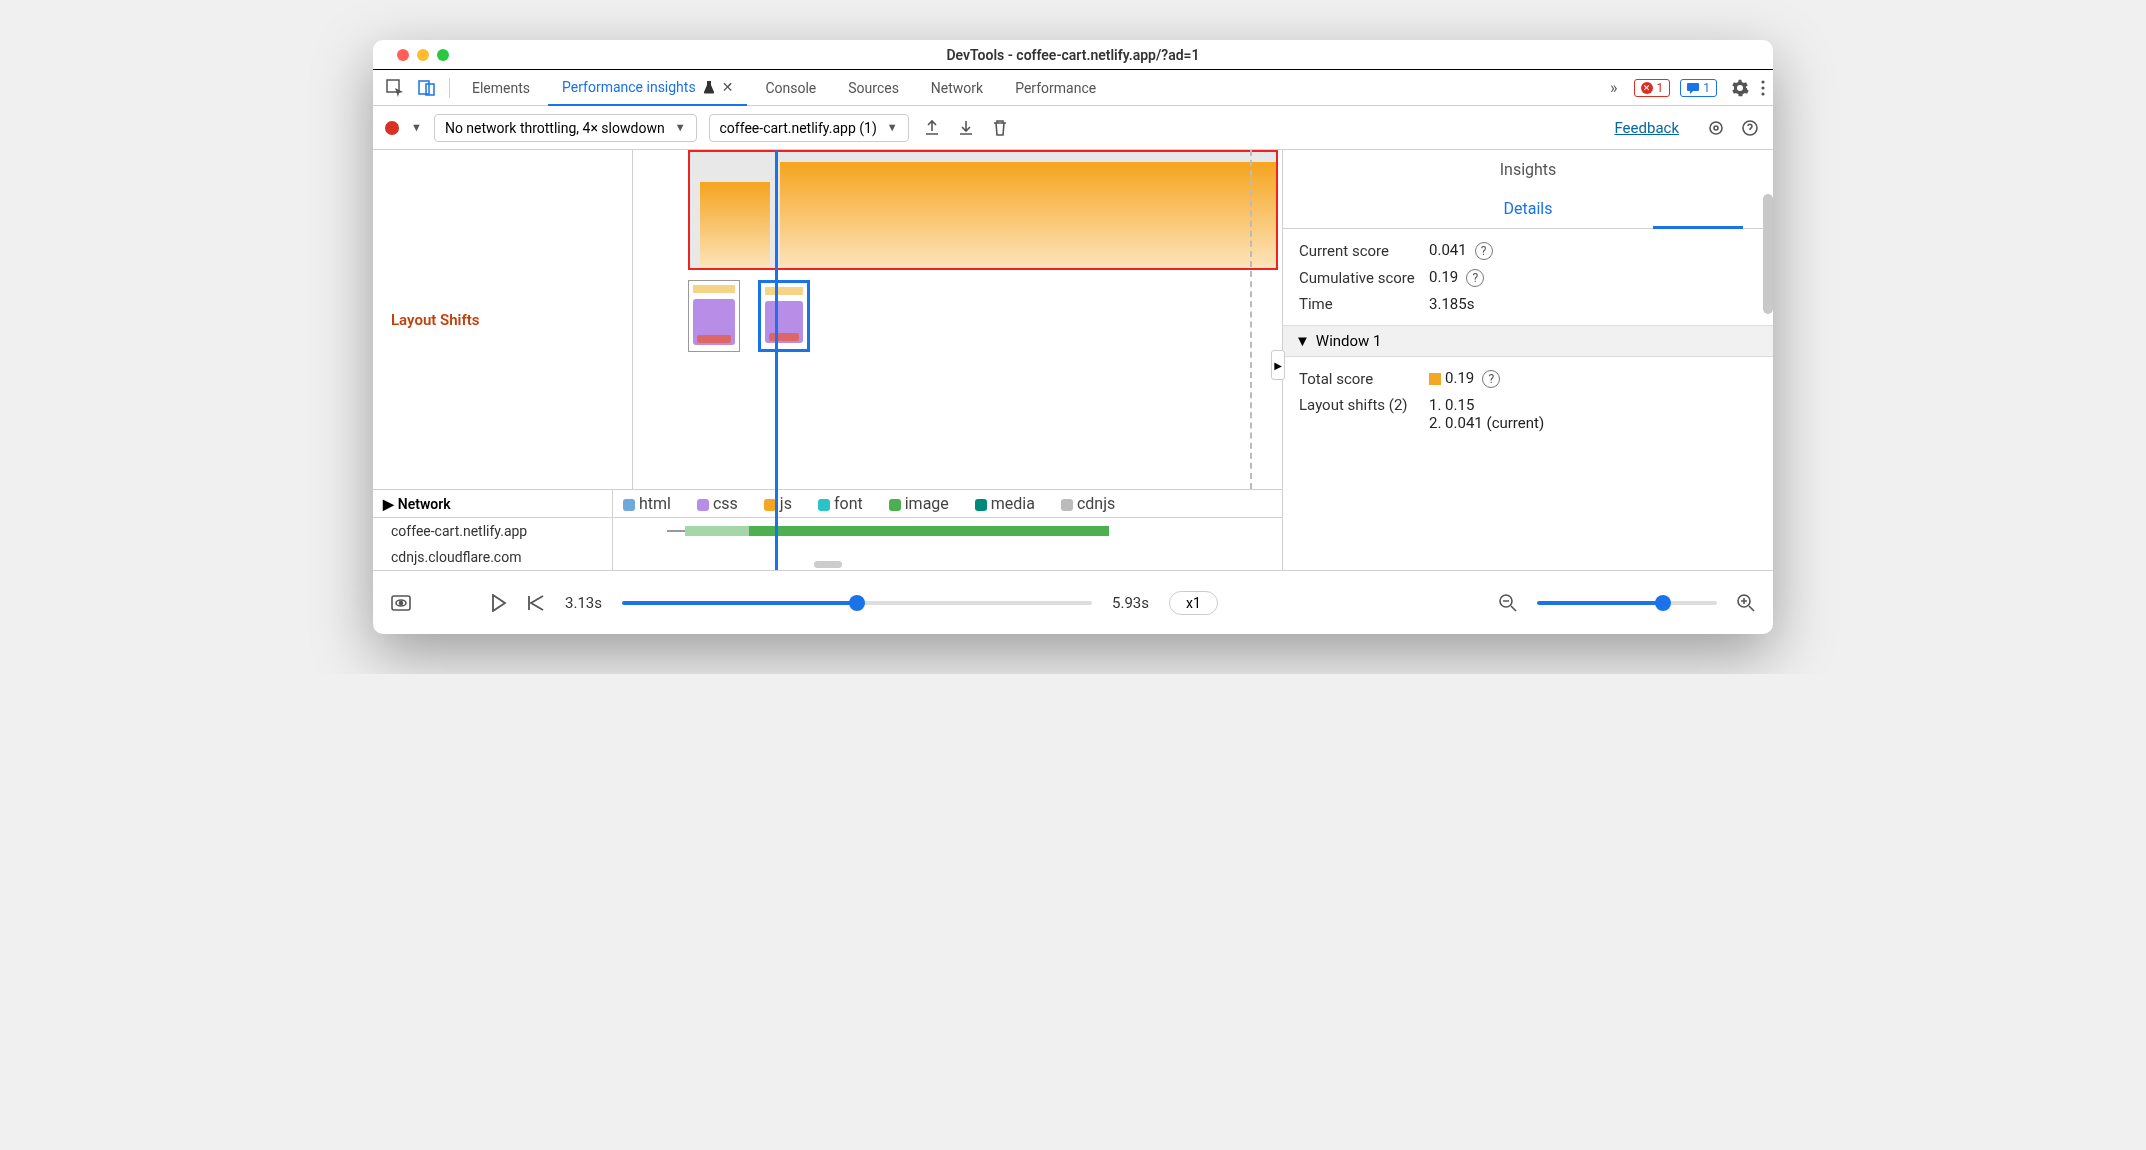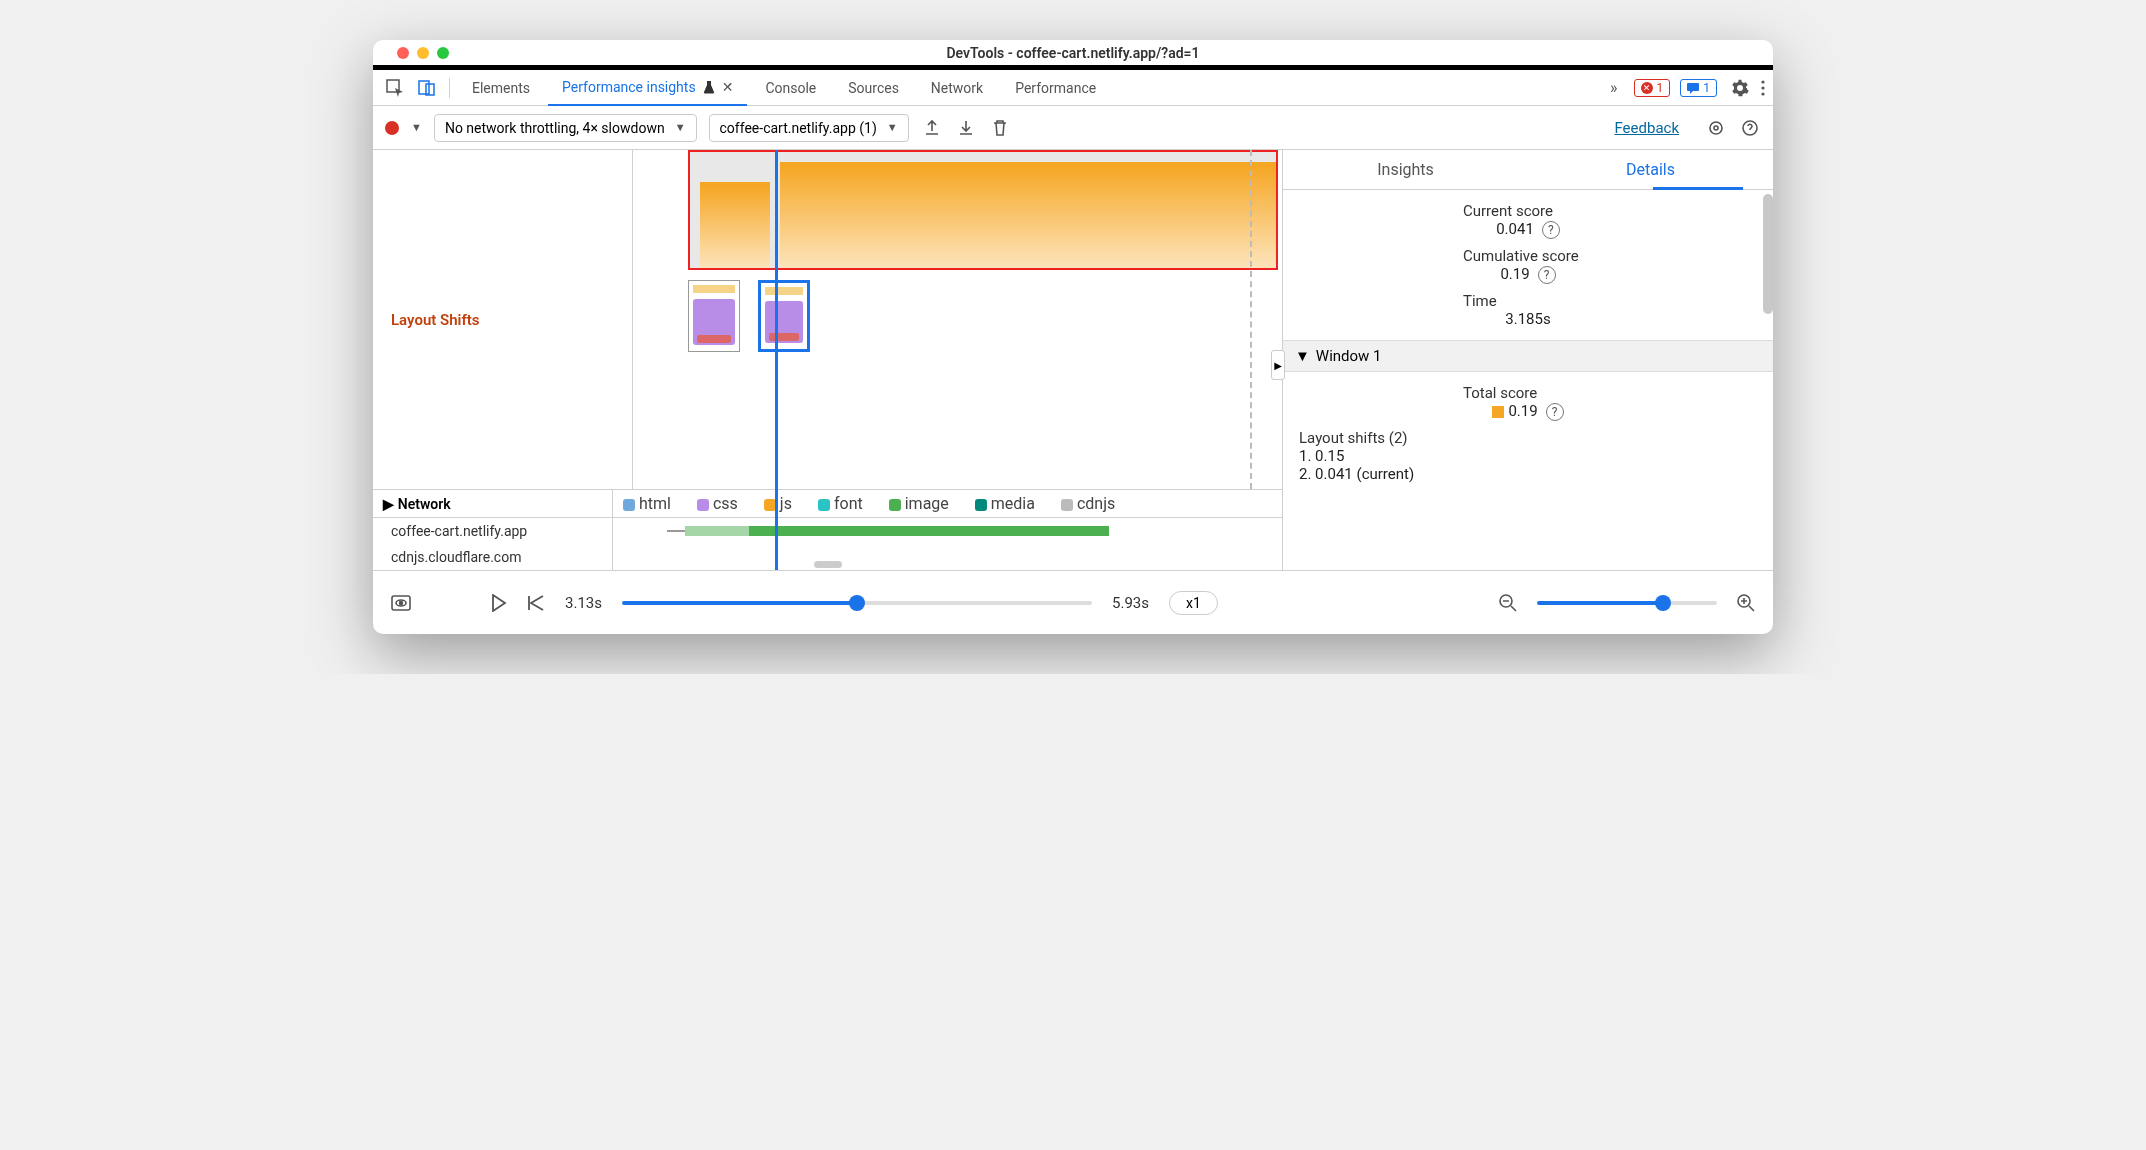--- a/index.html
+++ b/index.html
@@ -1,18 +1,18 @@
 <!DOCTYPE html>
 <html><head>
 <meta charset="utf-8">
 <style>
 * { box-sizing: border-box; margin: 0; padding: 0; font-family: -apple-system, BlinkMacSystemFont, "Segoe UI", Roboto, sans-serif; }
 body { background: #f0f0f0; display: flex; justify-content: center; align-items: flex-start; padding: 40px; }
 .window { width: 1400px; background: #fff; border-radius: 10px; box-shadow: 0 20px 60px rgba(0,0,0,0.35); overflow: hidden; }
-.titlebar { display: flex; align-items: center; height: 30px; padding: 0 24px; border-bottom: 5px solid #000000; position: relative; }
+.titlebar { display: flex; align-items: center; height: 30px; padding: 0 24px; border-bottom: 1px solid #000000; position: relative; }
 .traffic { display: flex; gap: 8px; }
 .traffic span { width: 12px; height: 12px; border-radius: 50%; display: inline-block; }
 .tl-red { background: #ff5f57; } .tl-yellow { background: #febc2e; } .tl-green { background: #28c840; }
 .title { position: absolute; left: 0; right: 0; text-align: center; font-size: 14px; font-weight: 600; color: #333; pointer-events: none; }
 
 .tabbar { display: flex; align-items: center; height: 36px; border-bottom: 1px solid #d0d0d0; padding: 0 8px; gap: 4px; }
 .tabbar .icon-btn { width: 28px; height: 28px; display: flex; align-items: center; justify-content: center; color: #555; }
 .divider { width: 1px; height: 20px; background: #d0d0d0; margin: 0 4px; }
 .tab { padding: 0 14px; height: 36px; display: flex; align-items: center; font-size: 14px; color: #555; gap: 6px; cursor: pointer; }
 .tab.active { color: #1a73e8; border-bottom: 2px solid #1a73e8; }
@@ -68,27 +68,27 @@
 .dom-bar-area { flex: 1; position: relative; height: 100%; }
 .bar1-light { position: absolute; left: 72px; width: 64px; top: 8px; height: 10px; background: #a5d6a7; }
 .bar1-left { position: absolute; left: 54px; width: 18px; top: 12px; height: 2px; background: #999; }
 .bar1 { position: absolute; left: 136px; width: 360px; top: 8px; height: 10px; background: #4caf50; }
 
 .dash { position: absolute; right: 30px; top: 0; bottom: 0; border-right: 2px dashed #bbb; }
 .marker { position: absolute; right: 18px; top: 30px; width: 14px; height: 14px; background: #f5a623; }
 
 .scrollpill { position: absolute; left: 50%; bottom: 2px; width: 28px; height: 7px; background: #ccc; border-radius: 4px; transform: translateX(-50%); }
 
-.right-tabs { display: flex; border-bottom: 1px solid #d0d0d0; position: relative; }
+.right-tabs { display: flex; border-bottom: 1px solid #d0d0d0; position: relative; flex-direction: column; }
 .right-tab { flex: 1; text-align: center; padding: 10px 0; font-size: 16px; color: #555; cursor: pointer; }
 .right-tab.active { color: #1a73e8; }
 .right-underline { position: absolute; bottom: -1px; right: 30px; width: 90px; height: 3px; background: #1a73e8; }
 .scroll-right { position: absolute; right: 0; top: 44px; width: 10px; height: 120px; background: #c8c8c8; border-radius: 5px; }
 .details { padding: 8px 16px; font-size: 15px; color: #222; }
-.drow { display: flex; align-items: center; padding: 4px 0; flex-direction: column; }
+.drow { display: flex; align-items: center; padding: 4px 0; }
 .drow .lab { width: 130px; color: #333; }
 .q { display: inline-flex; width: 18px; height: 18px; border: 1.5px solid #777; border-radius: 50%; align-items: center; justify-content: center; font-size: 12px; margin-left: 8px; color: #555; }
 .collapse-btn { position: absolute; left: -12px; top: 200px; width: 14px; height: 30px; border: 1px solid #ccc; background: #fff; display: flex; align-items: center; justify-content: center; font-size: 10px; border-radius: 3px; }
 
 .whead { background: #f1f1f1; padding: 6px 12px; font-size: 15px; border-top: 1px solid #ddd; border-bottom: 1px solid #ddd; display: flex; align-items: center; gap: 6px; }
 .sq-orange { display: inline-block; width: 12px; height: 12px; background: #f5a623; margin-right: 4px; vertical-align: middle; }
 
 .footer { display: flex; align-items: center; height: 64px; border-top: 1px solid #d0d0d0; padding: 0 18px; gap: 20px; }
 .fbtn { color: #555; display: flex; align-items: center; justify-content: center; }
 .time-label { font-size: 15px; color: #333; }

